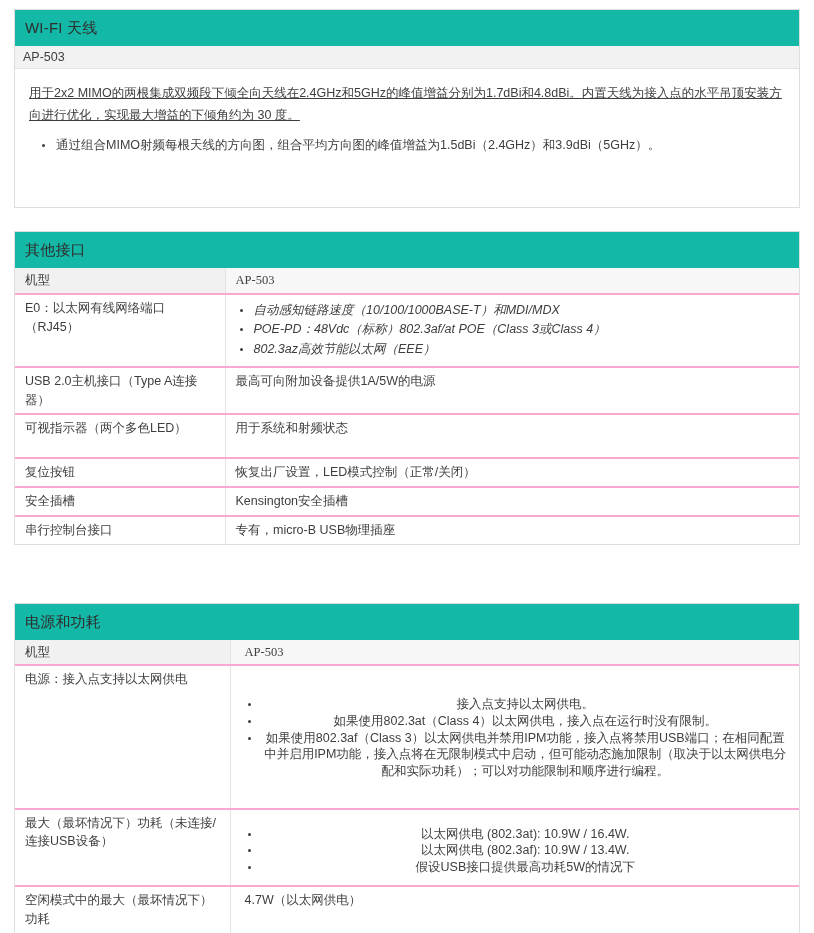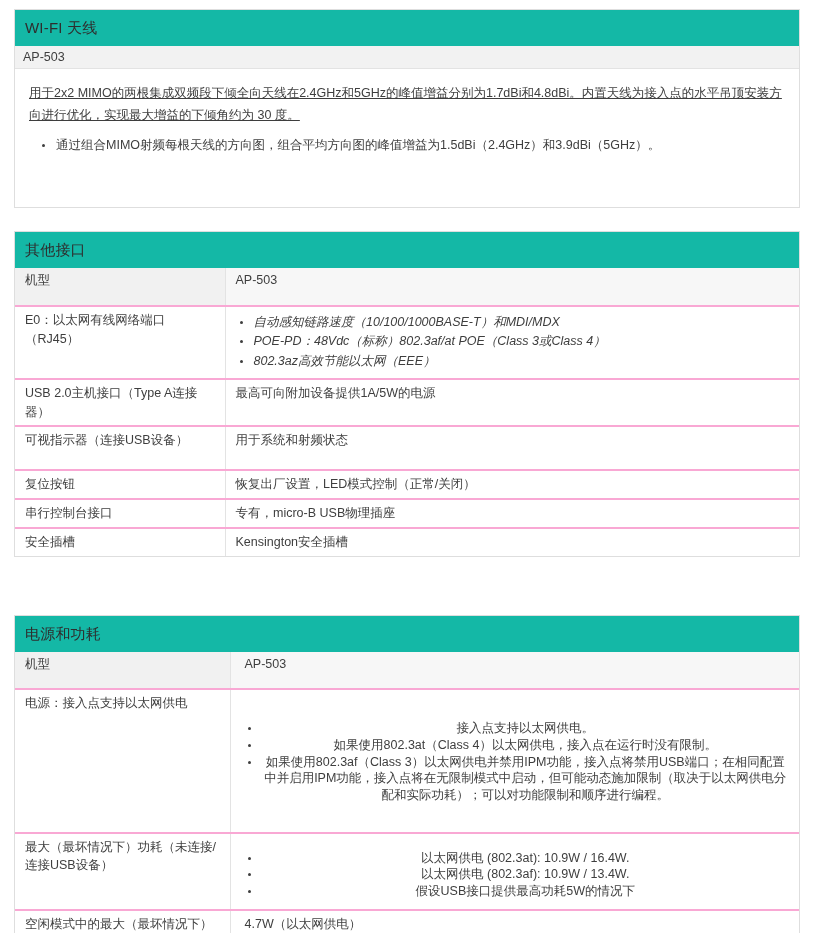--- a/index.html
+++ b/index.html
@@ -62,22 +62,23 @@
   table.spec-table td {
     vertical-align: top;
     border-top: 2px solid #f9a8d4;
     padding: 4px 10px;
     line-height: 1.5;
   }
   td.lbl { border-right: 1px solid #e3e3e3; padding-left: 8px; }
   tr.model-row td {
     background: #f1f1f1;
     padding-top: 3px;
-    padding-bottom: 15px;
+    padding-bottom: 3px;
     border-top: none;
+    font-family: Liberation Serif, serif;
   }
   tr.model-row td.val { background: #f7f7f7; }
 
   #sec-interfaces { margin-top: 23px; }
   #sec-interfaces col.col-label { width: 210px; }
   #sec-interfaces tbody.rows ul.bullets { margin: 2px 0 3px; padding-left: 17px; font-style: italic; }
   #sec-interfaces tbody.rows ul.bullets li { line-height: 1.55; }
   #sec-interfaces tbody.rows tr:nth-child(2) td,
   #sec-interfaces tbody.rows tr:nth-child(3) td { height: 34px; }
 
@@ -127,34 +128,34 @@
                 <li>POE-PD：48Vdc（标称）802.3af/at POE（Class 3或Class 4）</li>
                 <li>802.3az高效节能以太网（EEE）</li>
               </ul>
             </td>
           </tr>
           <tr>
             <td class="lbl">USB 2.0主机接口（Type A连接器）</td>
             <td class="val">最高可向附加设备提供1A/5W的电源</td>
           </tr>
           <tr>
-            <td class="lbl">可视指示器（连接USB设备）</td>
+            <td class="lbl">可视指示器（两个多色LED）</td>
             <td class="val">用于系统和射频状态</td>
           </tr>
           <tr>
             <td class="lbl">复位按钮</td>
             <td class="val">恢复出厂设置，LED模式控制（正常/关闭）</td>
           </tr>
           <tr>
+            <td class="lbl">安全插槽</td>
+            <td class="val">Kensington安全插槽</td>
+          </tr>
+          <tr>
             <td class="lbl">串行控制台接口</td>
             <td class="val">专有，micro-B USB物理插座</td>
-          </tr>
-          <tr>
-            <td class="lbl">安全插槽</td>
-            <td class="val">Kensington安全插槽</td>
           </tr>
         </tbody>
     </table>
   </section>
 
   <section class="spec-section" id="sec-power">
     <div class="sec-header">电源和功耗</div>
     <table class="spec-table">
       <colgroup>
           <col class="col-label">

